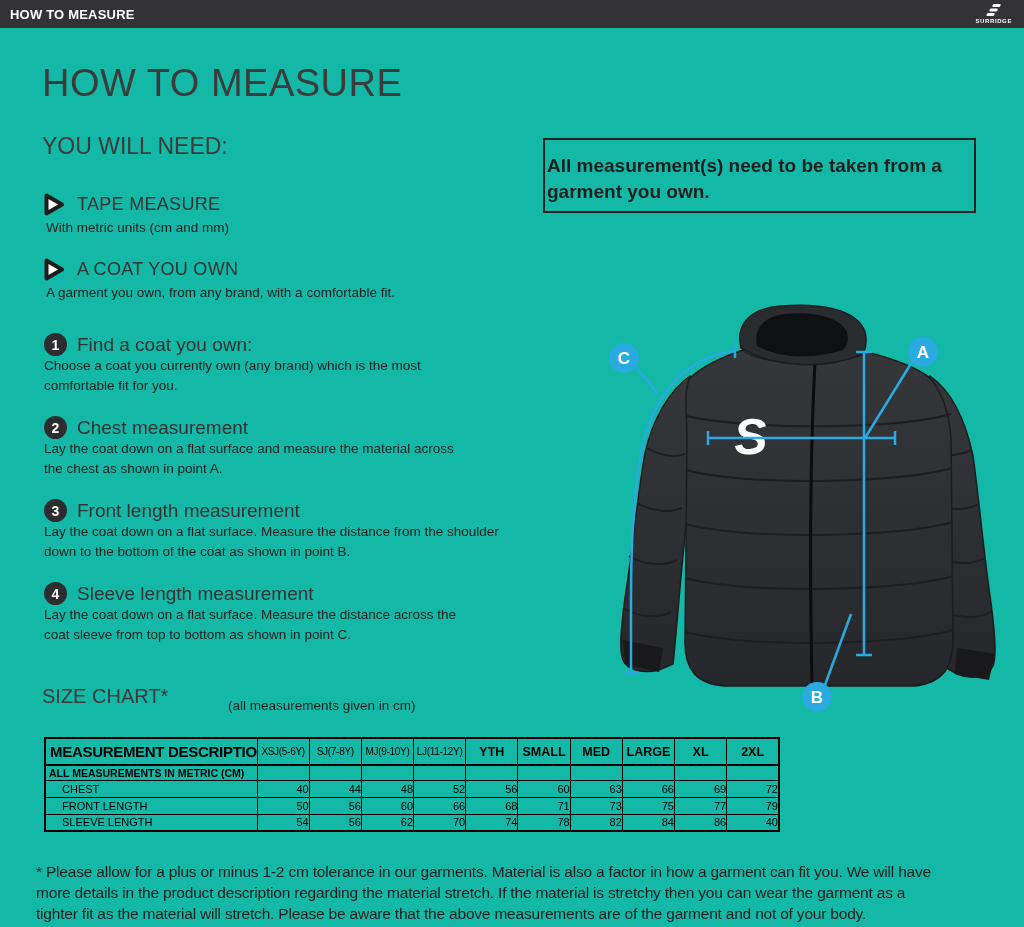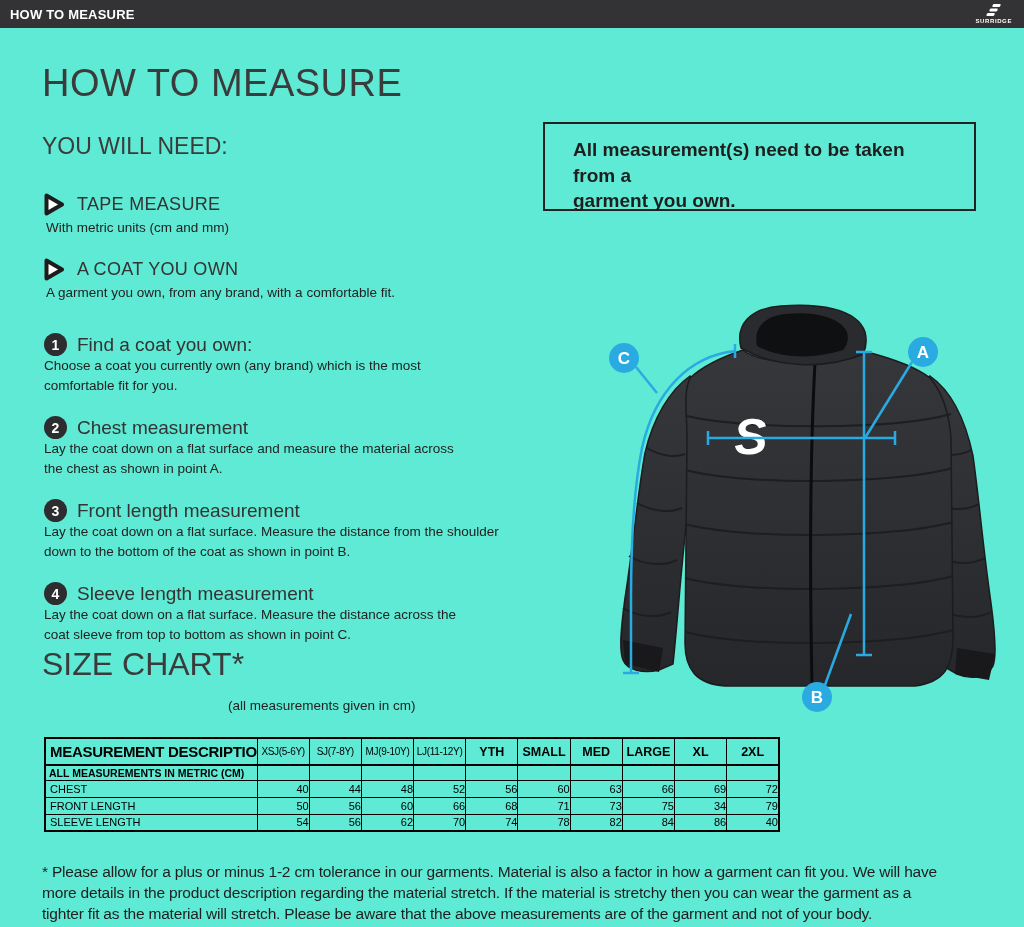--- a/index.html
+++ b/index.html
@@ -1,18 +1,18 @@
 <!DOCTYPE html>
 <html><head>
 <meta charset="utf-8">
 <style>
   * { margin:0; padding:0; box-sizing:border-box; }
   html,body { width:1024px; height:927px; background:#fff;
     font-family:"Liberation Sans","DejaVu Sans",sans-serif; }
-  #page { position:relative; width:1024px; height:927px; overflow:hidden; background:#5eead4; }
+  #page { position:relative; width:1024px; height:927px; overflow:hidden; background:#14b8a6; }
 
   
   .topbar { position:absolute; left:0; top:0; width:1024px; height:28px; background:#333335;
     display:flex; align-items:center; justify-content:space-between; padding:0 8px 0 10px; }
   .topbar-title { color:#fff; font-size:13px; font-weight:bold; letter-spacing:.2px; }
   .brand { display:flex; flex-direction:column; align-items:center; line-height:1; padding-right:4px; }
   .brand-name { color:#fff; font-size:6px; letter-spacing:.6px; font-weight:bold; margin-top:1px; }
 
   
   .h1 { position:absolute; left:42px; top:62px; font-size:38px; color:#3b3b3b; letter-spacing:.5px; }
@@ -29,47 +29,47 @@
   
   .step { position:absolute; left:44px; }
   .step-head { display:flex; align-items:center; gap:10px; }
   .step-num { width:23px; height:23px; border-radius:50%; background:#2d2d2f; color:#fff;
     font-size:14px; font-weight:bold; display:flex; align-items:center; justify-content:center; }
   .step-title { font-size:19px; color:#333; }
   .step-desc { font-size:13.5px; color:#222; line-height:1.5; white-space:pre-line; }
   #step-0 { top:333px; } #step-1 { top:416px; } #step-2 { top:499px; } #step-3 { top:582px; }
 
   
-  .notice { position:absolute; left:543px; top:122px; width:433px; height:89px;
-    border:2px solid #222; padding:13px 28px; }
+  .notice { position:absolute; left:543px; top:138px; width:433px; height:75px;
+    border:2px solid #222; padding:13px 2px; }
   .notice-text { font-size:19px; font-weight:bold; color:#1e1e1e; line-height:1.35; white-space:pre-line; }
 
   
   .diagram { position:absolute; left:585px; top:298px; width:430px; height:422px; }
 
   
-  .h3 { position:absolute; left:42px; top:646px; font-size:32px; color:#3b3b3b; }
+  .h3 { position:absolute; left:42px; top:685px; font-size:20px; color:#3b3b3b; }
   .h3-sub { position:absolute; left:228px; top:698px; font-size:13.5px; color:#222; }
   table.size { position:absolute; left:44px; top:737px; width:736px; border-collapse:collapse;
     table-layout:fixed; border:2px solid #000; }
   table.size th, table.size td { border:1px solid #000; color:#000; overflow:hidden; white-space:nowrap; }
   th.col-desc { width:212px; text-align:left; font-size:15px; font-weight:bold; letter-spacing:-.3px;
     padding:4px 4px; }
   th.col-youth { font-size:10px; font-weight:normal; letter-spacing:-.3px; }
   th.col-adult { font-size:12.5px; font-weight:bold; }
   tr.hdr { height:27px; }
   tr.hdr th { border-bottom:2px solid #000; }
   tr.metric { height:15px; }
   tr.metric td.lbl { font-size:10.5px; font-weight:bold; padding:0 3px; }
   tr.vals { height:17px; }
-  tr.vals td.lbl { font-size:11px; padding:0 4px; text-align:left; }
+  tr.vals td.lbl { font-size:11px; padding:0 16px; text-align:left; }
   tr.vals td.num { font-size:11px; text-align:right; }
 
   
-  .footnote { position:absolute; left:42px; top:861px; width:980px; font-size:15.5px;
+  .footnote { position:absolute; left:36px; top:861px; width:980px; font-size:15.5px;
     color:#1e1e1e; line-height:1.37; white-space:pre-line; letter-spacing:-.2px; }
 </style>
 </head>
 <body>
 
 <div id="page">
 
   <div class="topbar">
     <span class="topbar-title">HOW TO MEASURE</span>
     <div class="brand">
@@ -260,21 +260,21 @@
         <tr class="vals">
           <td class="lbl">FRONT LENGTH</td>
           <td class="num">50</td>
           <td class="num">56</td>
           <td class="num">60</td>
           <td class="num">66</td>
           <td class="num">68</td>
           <td class="num">71</td>
           <td class="num">73</td>
           <td class="num">75</td>
-          <td class="num">34</td>
+          <td class="num">77</td>
           <td class="num">79</td>
         </tr>
         <tr class="vals">
           <td class="lbl">SLEEVE LENGTH</td>
           <td class="num">54</td>
           <td class="num">56</td>
           <td class="num">62</td>
           <td class="num">70</td>
           <td class="num">74</td>
           <td class="num">78</td>

